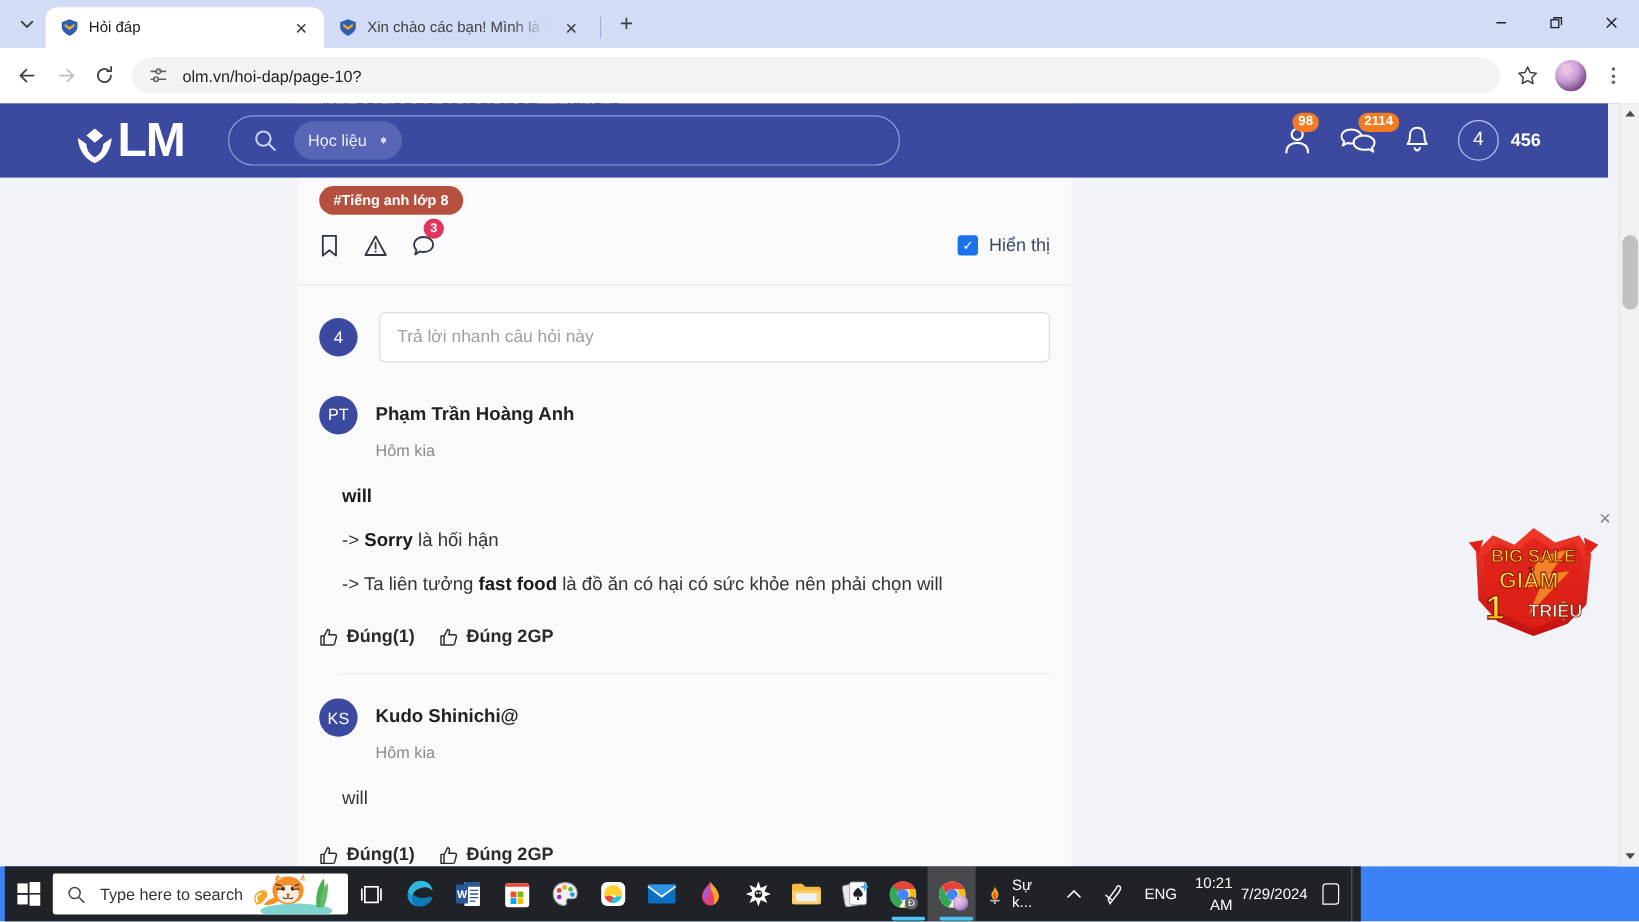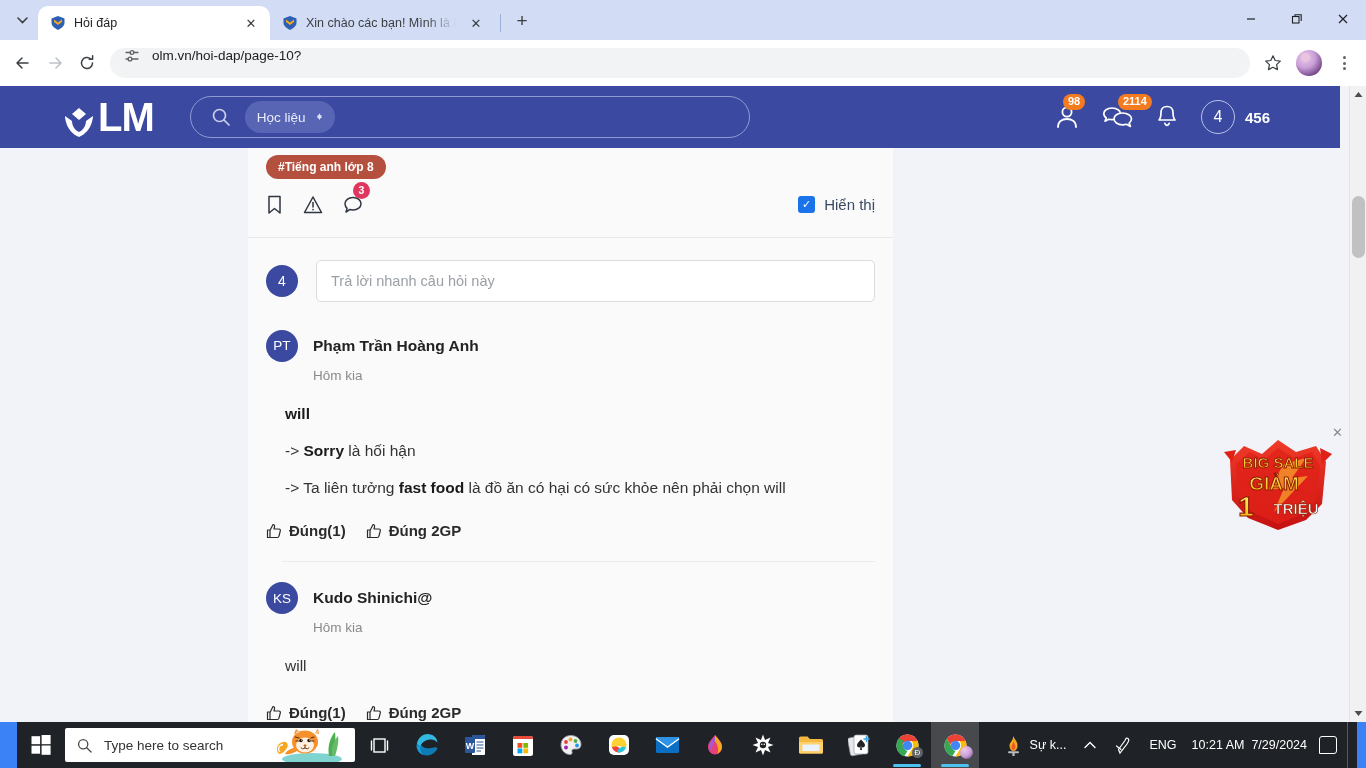--- a/index.html
+++ b/index.html
@@ -66,21 +66,21 @@
   }
   .navbtn {
     width: 30px; height:30px; border-radius:50%;
     display:flex; align-items:center; justify-content:center;
     cursor:pointer; color:#3c4043; flex:none;
   }
   .navbtn.disabled { color:#bdc1c6; cursor:default; }
 
   .omnibox {
     flex:1; height: 30px; background:#f1f3f4; border-radius: 16px;
-    display:flex; padding: 0 14px; margin: 0 6px;
+    display:flex; align-items:center; padding: 0 14px; margin: 0 6px;
     gap: 12px; cursor: text;
   }
   .omnibox-url { font-size: 13.5px; color:#202124; }
 
   .star-btn {
     width:30px; height:30px; border-radius:50%;
     display:flex;align-items:center;justify-content:center;
     cursor:pointer; flex:none;
   }
   .avatar-btn {
@@ -130,21 +130,21 @@
   .hoclieu {
     background:#5865b5; border-radius: 18px; height: 32px;
     display:flex;align-items:center; gap:10px; padding: 0 12px;
     color:#e9ecfa; font-size: 13.5px; cursor:pointer; flex:none;
   }
   .spinner { display:flex; flex-direction:column; gap:2px; line-height:0; }
   .spinner span { font-size:8px; color:#dfe3f7; }
 
   .hdr-right {
     margin-left:auto; display:flex; align-items:center;
-    gap: 22px; padding-right: 70px;
+    gap: 22px; padding-right: 56px;
   }
   .hdr-icon { position:relative; cursor:pointer; display:flex; align-items:center; }
   .badge {
     position:absolute; top:-9px; left: 10px;
     background:#f47b20; color:#fff; font-size:11px; font-weight:bold;
     border-radius: 11px; padding: 1px 5px; line-height:1.25; min-width:19px;
     text-align:center; white-space:nowrap;
   }
   .badge.wide { left: 15px; }
   .user-chip { display:flex; align-items:center; gap:10px; cursor:pointer; }
@@ -241,21 +241,21 @@
     color:#5f5f5f; font-size: 8px; cursor:pointer;
   }
   .sb-arrow.bottom { position:absolute; bottom:0; left:0; }
   .sb-thumb {
     position:absolute; left:2px; top: 110px; width:13px; height: 62px;
     background:#c1c1c1; border-radius: 7px; cursor:pointer;
   }
 
   
   .taskbar {
-    position:absolute; left:17px; bottom:0; width:1340px; height:46px;
+    position:absolute; left:4px; bottom:0; width:1130px; height:46px;
     background:#1f2226; display:flex; align-items:center; z-index: 60;
   }
   .tb-start {
     width: 48px; height:46px; display:flex;align-items:center;justify-content:center;
     cursor:pointer;
   }
   .tb-search {
     width: 290px; height: 34px; background:#fff; border-radius: 2px;
     display:flex; align-items:center; padding-left: 12px; gap: 12px;
     color:#333; font-size: 13.5px; cursor:text; position:relative; overflow:hidden;

